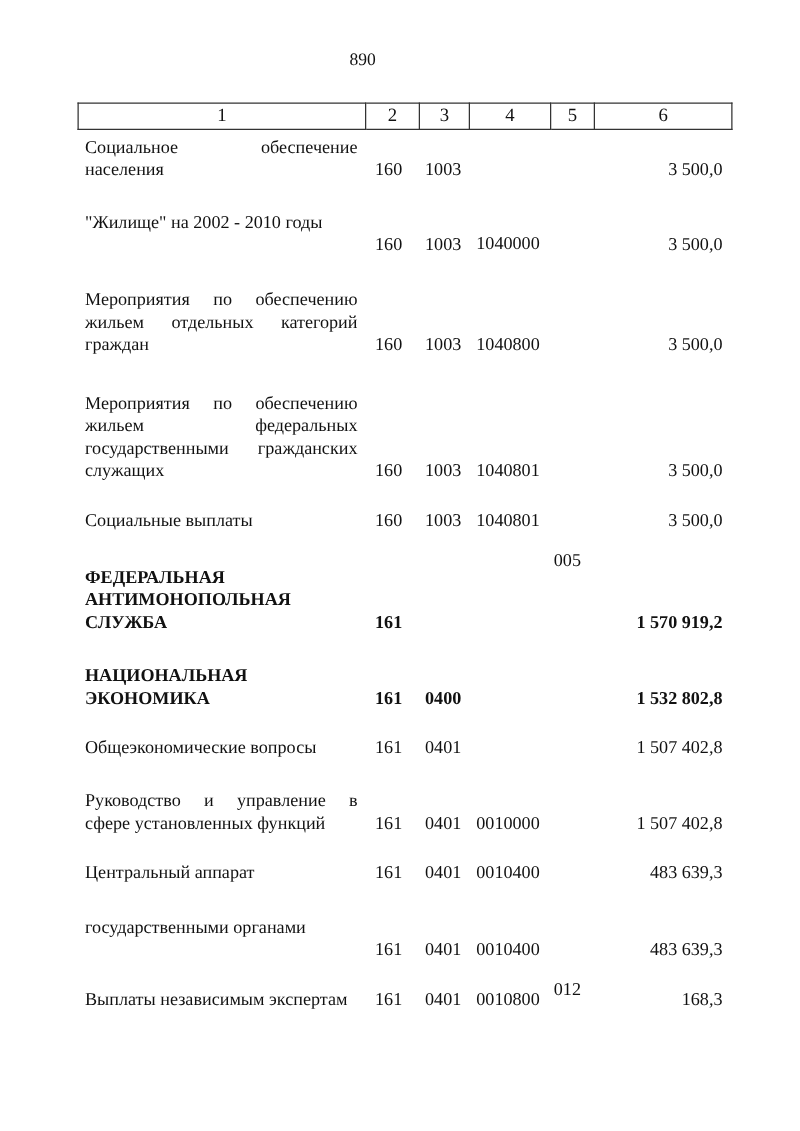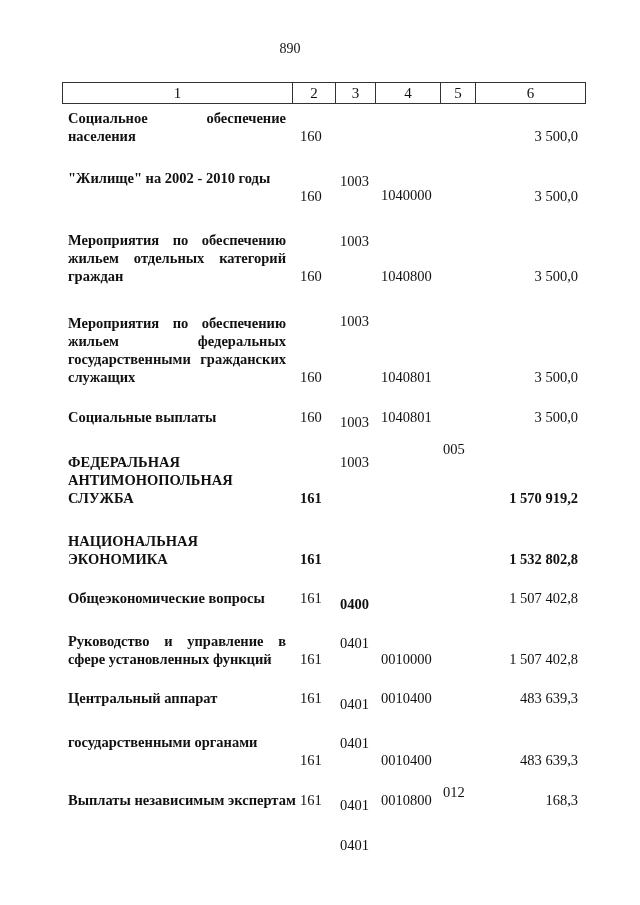--- a/index.html
+++ b/index.html
@@ -46,33 +46,32 @@
       width: 640px;
       font-size: 14.5px;
       line-height: 18px;
     }
     .row .c1 {
       position: absolute;
       left: 68px;
       width: 218px;
       text-align: justify;
       text-align-last: left;
-      font-weight: bold;
     }
     .row .c1 .line {
       display: block;
       text-align: justify;
       text-align-last: justify;
       white-space: nowrap;
     }
     .row .c1 .line.last {
       text-align-last: left;
     }
     .row .c2 { position: absolute; left: 300px; }
-    .row .c3 { position: absolute; left: 340px; margin-top: 45px; }
+    .row .c3 { position: absolute; left: 340px; }
     .row .c4 { position: absolute; left: 381px; }
     .row .c5 { position: absolute; left: 443px; margin-top: 32px; }
     .row .c6 { position: absolute; right: 62px; text-align: right; }
     .row.bold { font-weight: bold; }
   </style>
 </head>
 <body>
 
 <div class="page-number">890</div>
 

